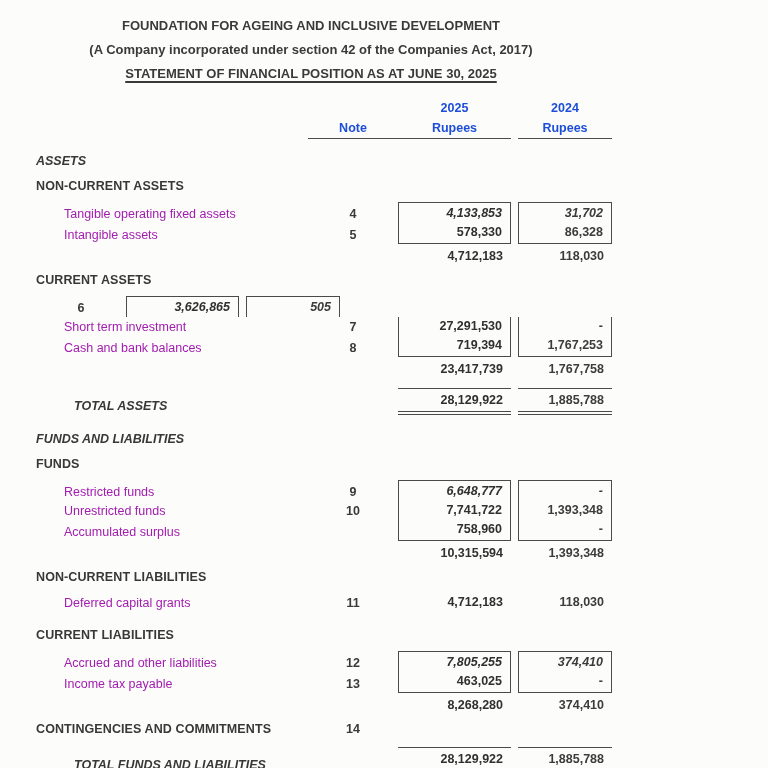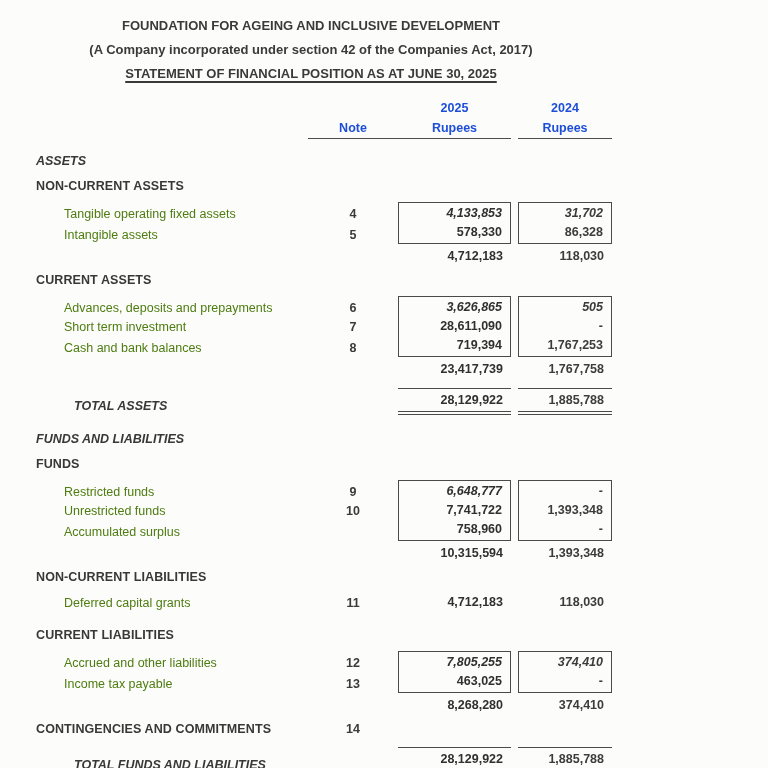--- a/index.html
+++ b/index.html
@@ -31,21 +31,21 @@
   
   .colhead { margin-top: 12px; }
   .colhead .row { align-items: flex-end; }
   .ch { font-size: 12.5px; font-weight: bold; color: #1d4ed8; line-height: 20px; text-align: center; }
   .ch-rule { border-bottom: 1.7px solid #4c4c4c; }
 
   
   .trow { line-height: 18px; font-size: 12.5px; }
   .lbl-section    { font-weight: bold; color: #383838; letter-spacing: .1px; }
   .lbl-section-em { font-weight: bold; font-style: italic; color: #383838; }
-  .lbl-item       { padding-left: 28px; color: #4d7c0f; }
+  .lbl-item       { padding-left: 28px; color: #a21caf; }
   .lbl-total      { padding-left: 38px; font-weight: bold; font-style: italic; color: #383838; }
   .note-txt { font-weight: bold; color: #3a3a3a; font-size: 12.5px; }
 
   .val {
     display: block; width: 100%;
     font-weight: bold; color: #303030;
     padding: 1px 8px 1px 2px;
     font-size: 12.5px; line-height: 17px;
     white-space: nowrap;
   }
@@ -151,35 +151,34 @@
         </div>
       </div>
       <div class="row trow r-section">
         <div class="c-label lbl-section">CURRENT ASSETS</div>
         <div class="c-note"></div>
         <div class="c-v25"></div>
         <div class="c-gap"></div>
         <div class="c-v24"></div>
       </div>
       <div class="row trow r-item">
-        <div class="c-label lbl-item">Advances, deposits and prepayments</div>
         <div class="c-note"><span class="note-txt">6</span></div>
         <div class="c-v25">
           <span class="val bxt">3,626,865</span>
         </div>
         <div class="c-gap"></div>
         <div class="c-v24">
           <span class="val bxt v24-light">505</span>
         </div>
       </div>
       <div class="row trow r-item">
         <div class="c-label lbl-item">Short term investment</div>
         <div class="c-note"><span class="note-txt">7</span></div>
         <div class="c-v25">
-          <span class="val bxm">28,611,090</span>
+          <span class="val bxm">27,291,530</span>
         </div>
         <div class="c-gap"></div>
         <div class="c-v24">
           <span class="val bxm v24-light">-</span>
         </div>
       </div>
       <div class="row trow r-item">
         <div class="c-label lbl-item">Cash and bank balances</div>
         <div class="c-note"><span class="note-txt">8</span></div>
         <div class="c-v25">

